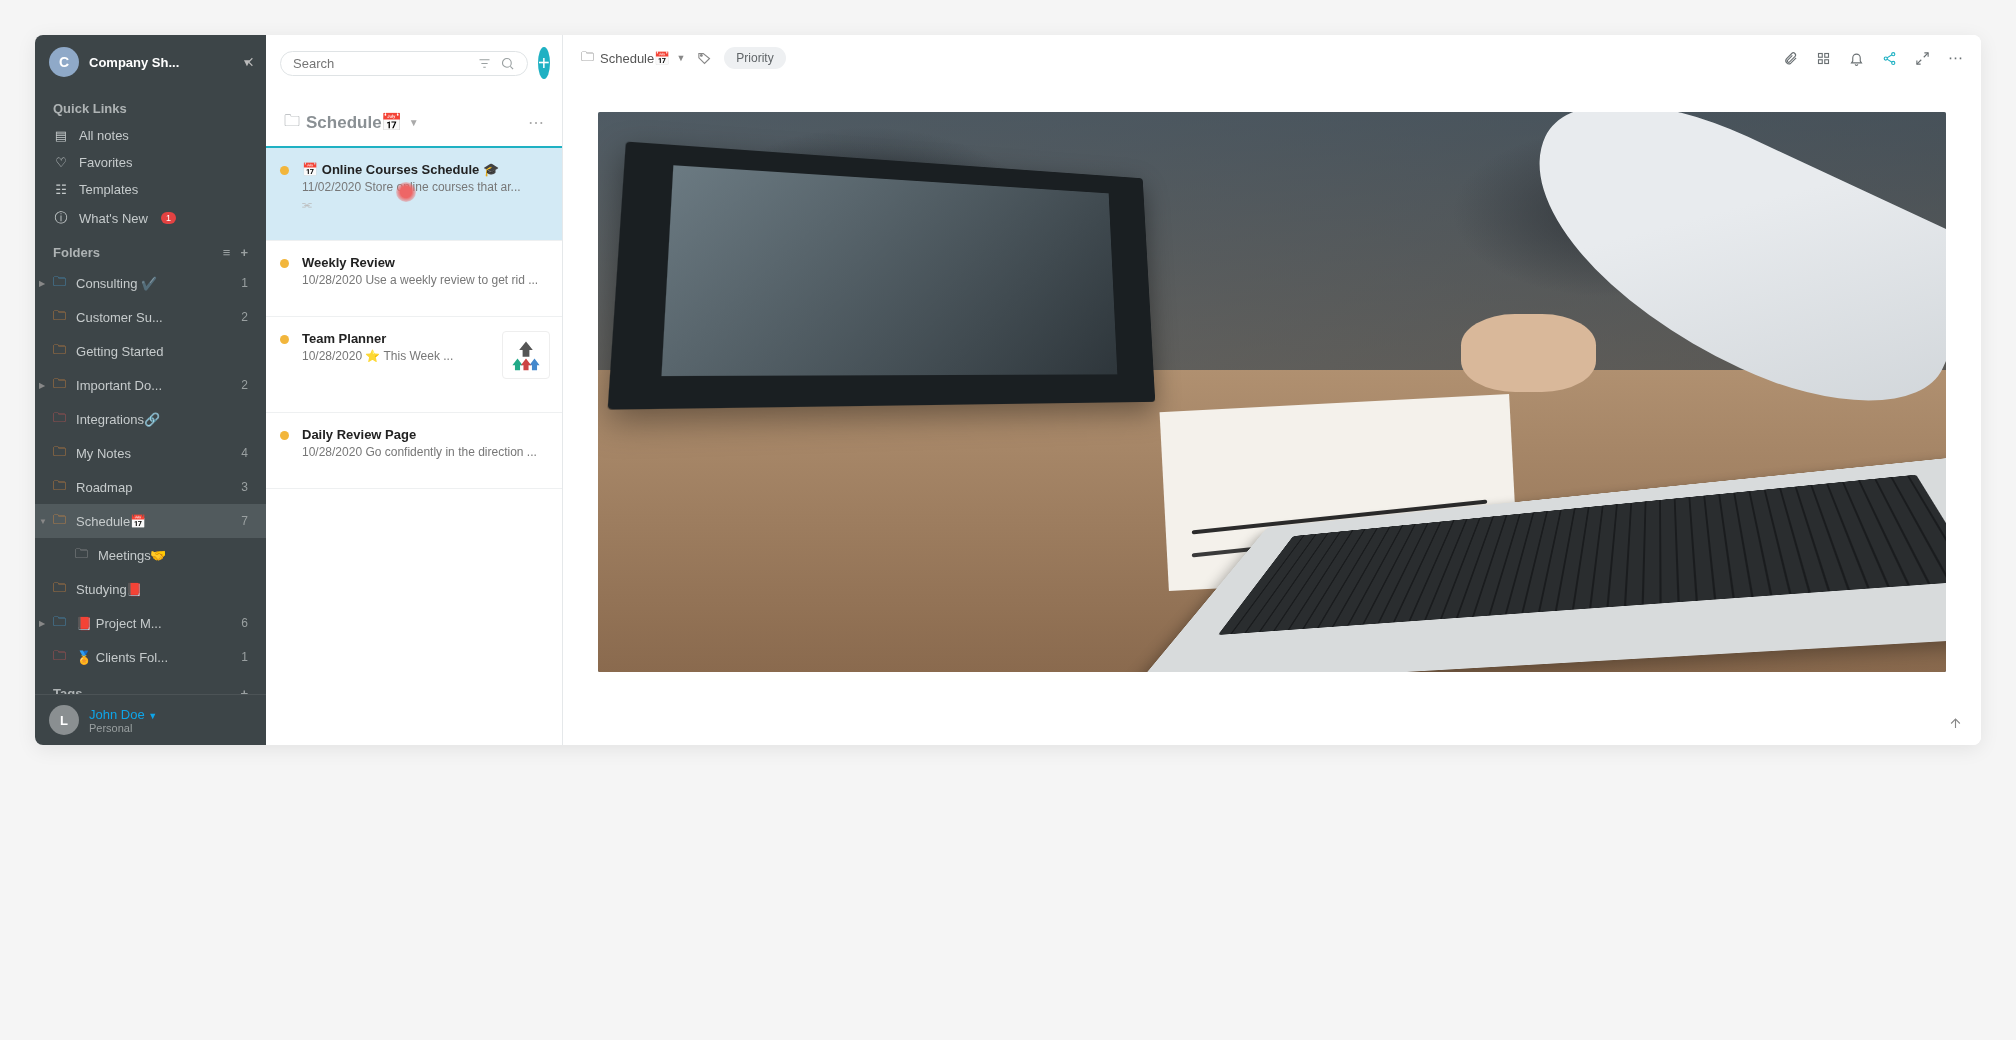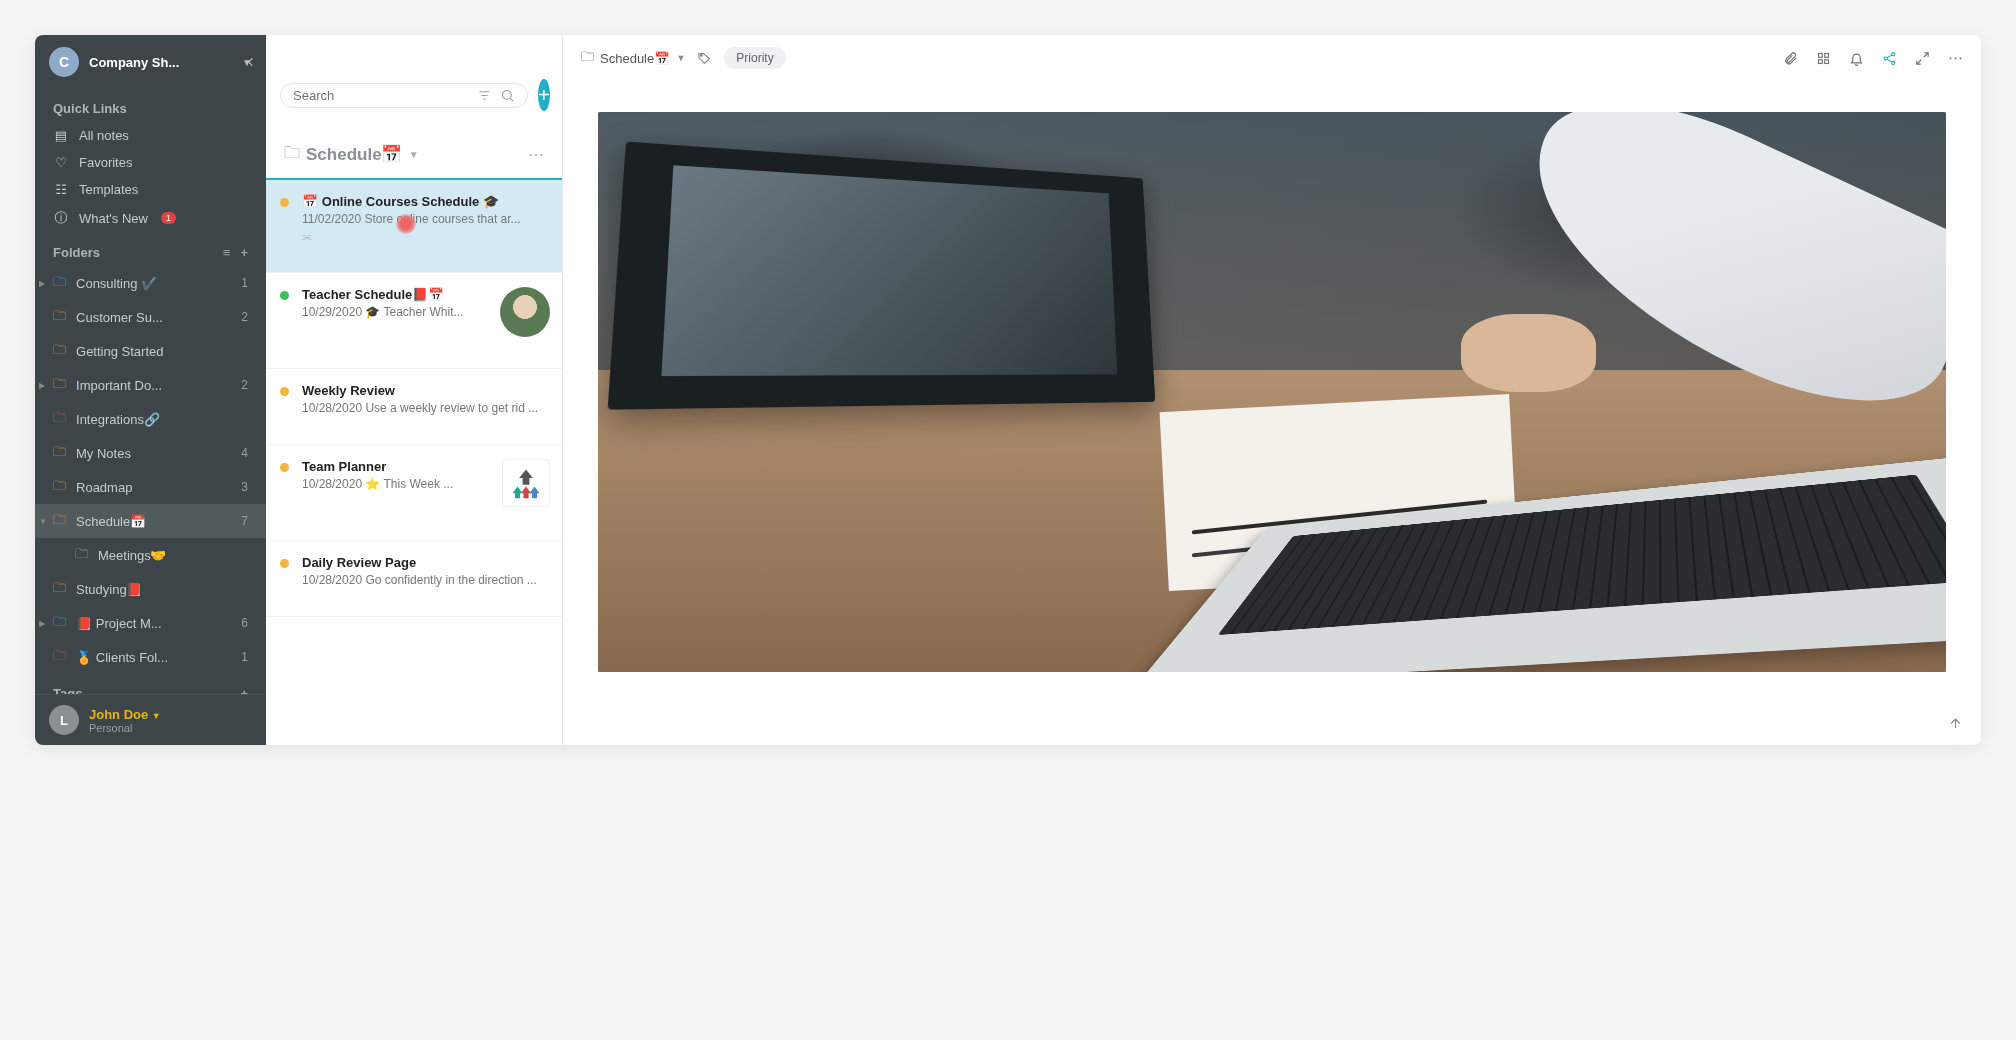--- a/index.html
+++ b/index.html
@@ -23,26 +23,26 @@
 .ql-icon { width:16px; text-align:center; font-size:13px;}
 .folder-icon { font-size:13px; }
 .fi-blue { color:#4aa8e0;}
 .fi-orange { color:#f0923a;}
 .fi-red { color:#e25858;}
 .fi-gray { color:#aaa;}
 .count { margin-left:auto; color:#9aa0a1; font-size:12px;}
 .badge-red { background:#e34242; color:#fff; border-radius:8px; font-size:9px; padding:1px 5px; margin-left:3px;}
 .user-footer { display:flex; align-items:center; gap:10px; padding:10px 14px; border-top:1px solid rgba(255,255,255,.08);}
 .avatar-l { width:30px;height:30px;border-radius:50%;background:#8a8f91;color:#fff;display:flex;align-items:center;justify-content:center;font-weight:600;}
-.user-footer .name { color:#eab308; font-size:13px; font-weight:700;}
+.user-footer .name { color:#0ea5e9; font-size:13px; font-weight:400;}
 .user-footer .sub { color:#9aa0a1; font-size:11px;}
 
 
 .list-panel { width: 297px; border-right:1px solid #e5e8ea; display:flex; flex-direction:column; background:#fff;}
-.lp-top { display:flex; align-items:center; gap:10px; padding:12px 14px;margin-top:32px;}
+.lp-top { display:flex; align-items:center; gap:10px; padding:12px 14px;}
 .search-wrap { flex:1; display:flex; align-items:center; border:1px solid #dfe3e5; border-radius:18px; padding:4px 12px; gap:8px;}
 .search-wrap input { border:none; outline:none; flex:1; font-size:13px; background:transparent;}
 .search-wrap .filter, .search-wrap .mag { color:#9aa0a1; font-size:12px; cursor:pointer;}
 .add-btn { width:32px;height:32px;border-radius:50%;background:#1fb1c3;color:#fff;display:flex;align-items:center;justify-content:center;font-size:20px;cursor:pointer;}
 .lp-header { display:flex; align-items:center; padding:18px 18px 10px; gap:6px; color:#8a9094;}
 .lp-title { color:#8a9094; font-weight:700; font-size:17px;}
 .note-list { flex:1; overflow-y:auto;}
 .note-item { padding:14px 16px 29px 36px; border-bottom:1px solid #eef0f1; position:relative; cursor:pointer;}
 .note-item.selected { background:#d3eaf5; border-top:2px solid #1fb1c3;}
 .note-item .dot { position:absolute; left:14px; top:18px; width:9px;height:9px;border-radius:50%;}
@@ -240,26 +240,20 @@
     </div>
 
     <div class="note-list">
       <div class="note-item selected" style="position:relative;">
         <span class="dot yellow"></span>
         <div class="note-title">📅 Online Courses Schedule 🎓</div>
         <div class="note-meta"><span>11/02/2020</span> <span>Store online courses that ar...</span></div>
         <div class="share-icon">⫘</div>
         <div class="cursor-dot"></div>
       </div>
-      <div class="note-item tall">
-        <span class="dot green"></span>
-        <div class="note-title">Teacher Schedule📕📅</div>
-        <div class="note-meta"><span>10/29/2020</span> <span>🎓 Teacher Whit...</span></div>
-        <div class="thumb" style="background:radial-gradient(circle at 50% 40%, #e8cfb8 30%, #5a7a55 31%);"></div>
-      </div>
       <div class="note-item">
         <span class="dot orange"></span>
         <div class="note-title">Weekly Review</div>
         <div class="note-meta"><span>10/28/2020</span> <span>Use a weekly review to get rid ...</span></div>
       </div>
       <div class="note-item tall">
         <span class="dot orange"></span>
         <div class="note-title">Team Planner</div>
         <div class="note-meta"><span>10/28/2020</span> <span>⭐ This Week ...</span></div>
         <div class="thumb square">

